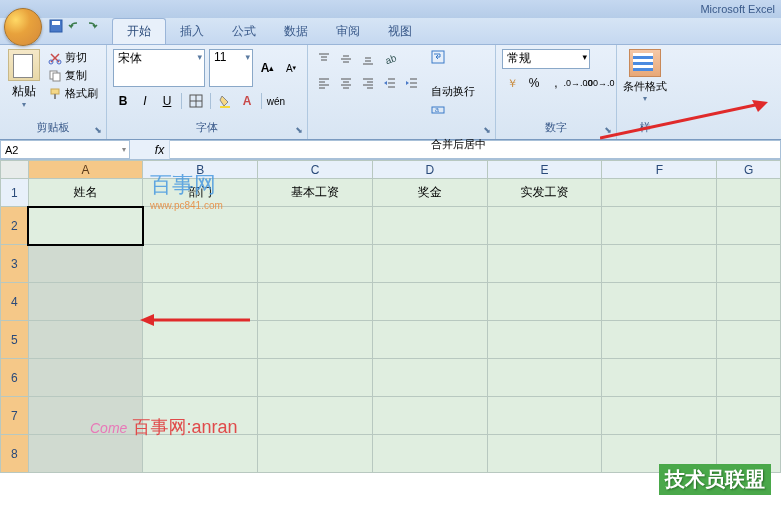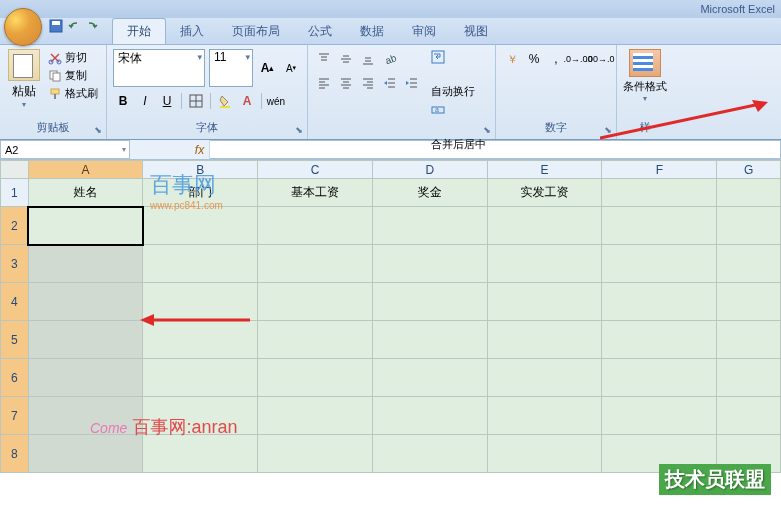--- a/index.html
+++ b/index.html
@@ -61,21 +61,21 @@
 .styles-content { display: flex; gap: 4px; align-items: flex-start; }
 .cond-fmt { text-align: center; cursor: pointer; font-size: 11px; }
 .cond-icon { width: 32px; height: 28px; background: linear-gradient(#f5c8a8, #e8a878); border: 1px solid #c88858; margin: 0 auto 2px; position: relative; }
 .cond-icon::after { content: ''; position: absolute; top: 3px; left: 3px; width: 20px; height: 18px; background: repeating-linear-gradient(0deg, #4a8ae0, #4a8ae0 3px, #fff 3px, #fff 6px); }
 
 
 .namebox-row { height: 20px; background: #e8f0fa; border-bottom: 1px solid #a8c0d8; display: flex; align-items: stretch; }
 .namebox { width: 130px; background: #fff; border: 1px solid #a8c0d8; display: flex; align-items: center; padding: 1px 4px; font-size: 11px; position: relative; }
 .namebox::after { content: '▾'; position: absolute; right: 3px; font-size: 8px; color: #888; }
 .fx-area { display: flex; align-items: center; flex: 1; }
-.fx-btn { width: 20px; height: 100%; display: flex; align-items: center; justify-content: center; font-style: italic; color: #a16207; border-right: 1px solid #c8d8e8; margin-left: 60px; }
+.fx-btn { width: 20px; height: 100%; display: flex; align-items: center; justify-content: center; font-style: italic; color: #000000; border-right: 1px solid #c8d8e8; margin-left: 20px; }
 .formula-input { flex: 1; background: #fff; border: 1px solid #a8c0d8; border-left: none; height: 100%; }
 
 
 .sheet { position: relative; }
 .grid { border-collapse: collapse; width: 100%; }
 .grid th, .grid td { border: 1px solid #b8c8c0; font-size: 12px; text-align: center; }
 .corner { width: 26px; height: 18px; background: #e8ecea; }
 .colhdr { height: 18px; background: #e8f0fa; color: #2a4a7a; font-weight: normal; }
 .colhdr.sel { background: #f5c888; color: #5a3a1a; }
 .rowhdr { width: 26px; background: #e8f0fa; color: #2a4a7a; font-weight: normal; }
@@ -125,21 +125,20 @@
       </div>
     <div class="qat-icon">
         <svg width="14" height="14">
           <path d="M4 4 Q10 4 10 8 L12 6 L10 8 L8 6" fill="none" stroke="#3a7a4a" stroke-width="1.5"></path>
         </svg>
       </div>
   </div>
   <div class="tabs">
     <div class="tab active">开始</div>
     <div class="tab">插入</div>
-    <div class="tab">页面布局</div>
     <div class="tab">公式</div>
     <div class="tab">数据</div>
     <div class="tab">审阅</div>
     <div class="tab">视图</div>
   </div>
 </div>
 
 <div class="ribbon">
 
   <div class="ribbon-group">
@@ -311,20 +310,21 @@
             <span>合并后居中</span>
             <span style="font-size:8px;margin-left:2px">▾</span>
           </div>
       </div>
     </div>
     <div class="ribbon-group-label"><span>对齐方式</span><span class="dialog-launcher">⬊</span></div>
   </div>
 
   <div class="ribbon-group">
     <div class="num-content">
+      <div class="num-select">常规</div>
       <div class="num-row">
         <div class="btn-sm">
             <svg width="14" height="14">
               <text x="2" y="11" font-size="11" fill="#c88838">￥</text>
             </svg>
           </div>
         <div class="btn-sm">%</div>
         <div class="btn-sm">,</div>
         <div class="btn-sm" style="font-size:9px">.0→.00</div>
         <div class="btn-sm" style="font-size:9px">.00→.0</div>

